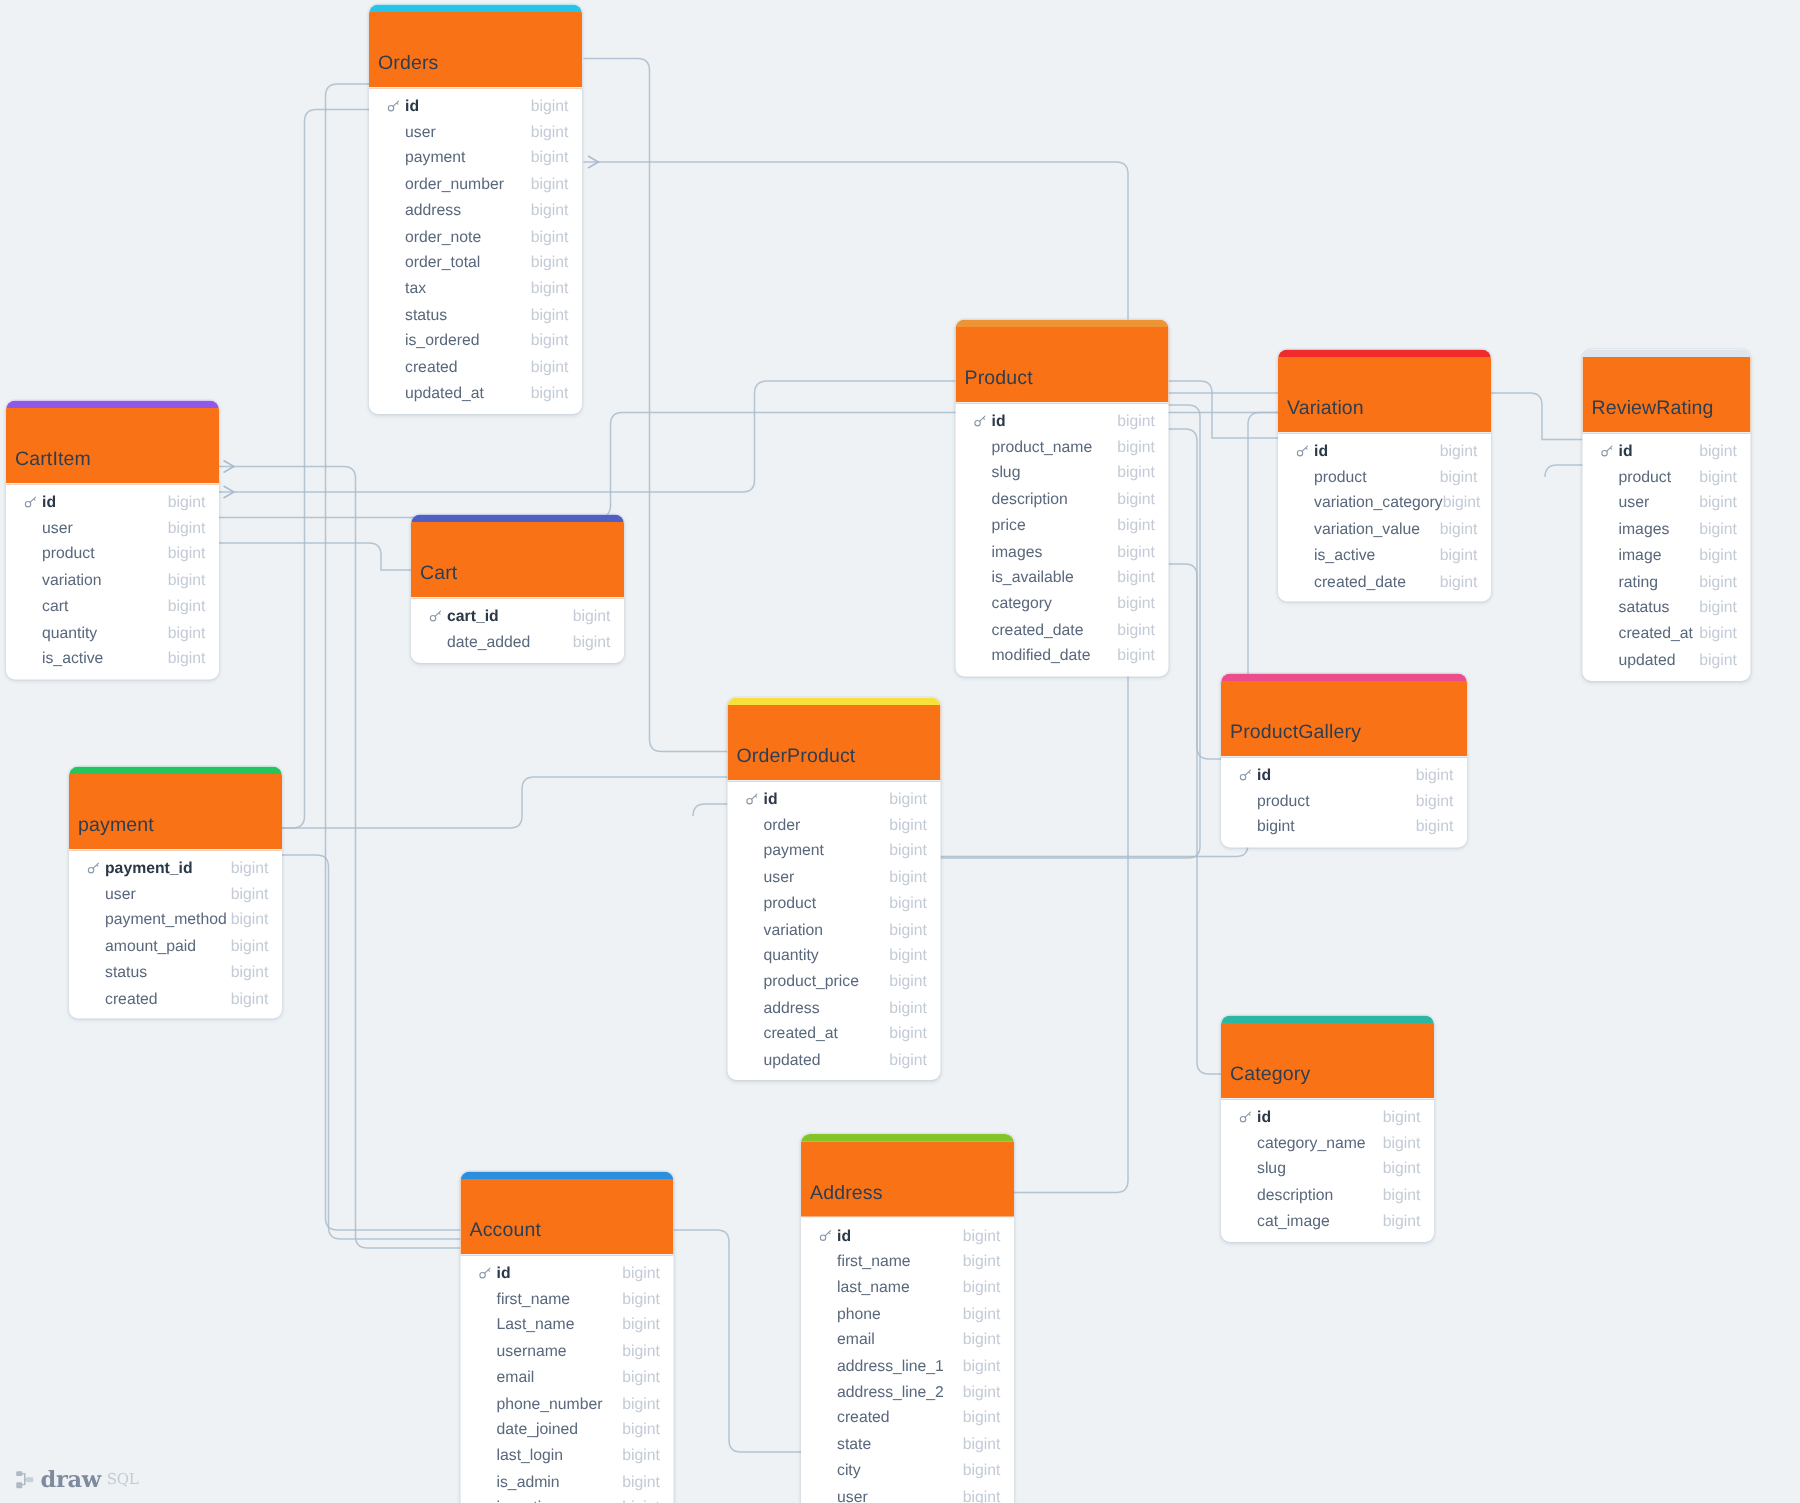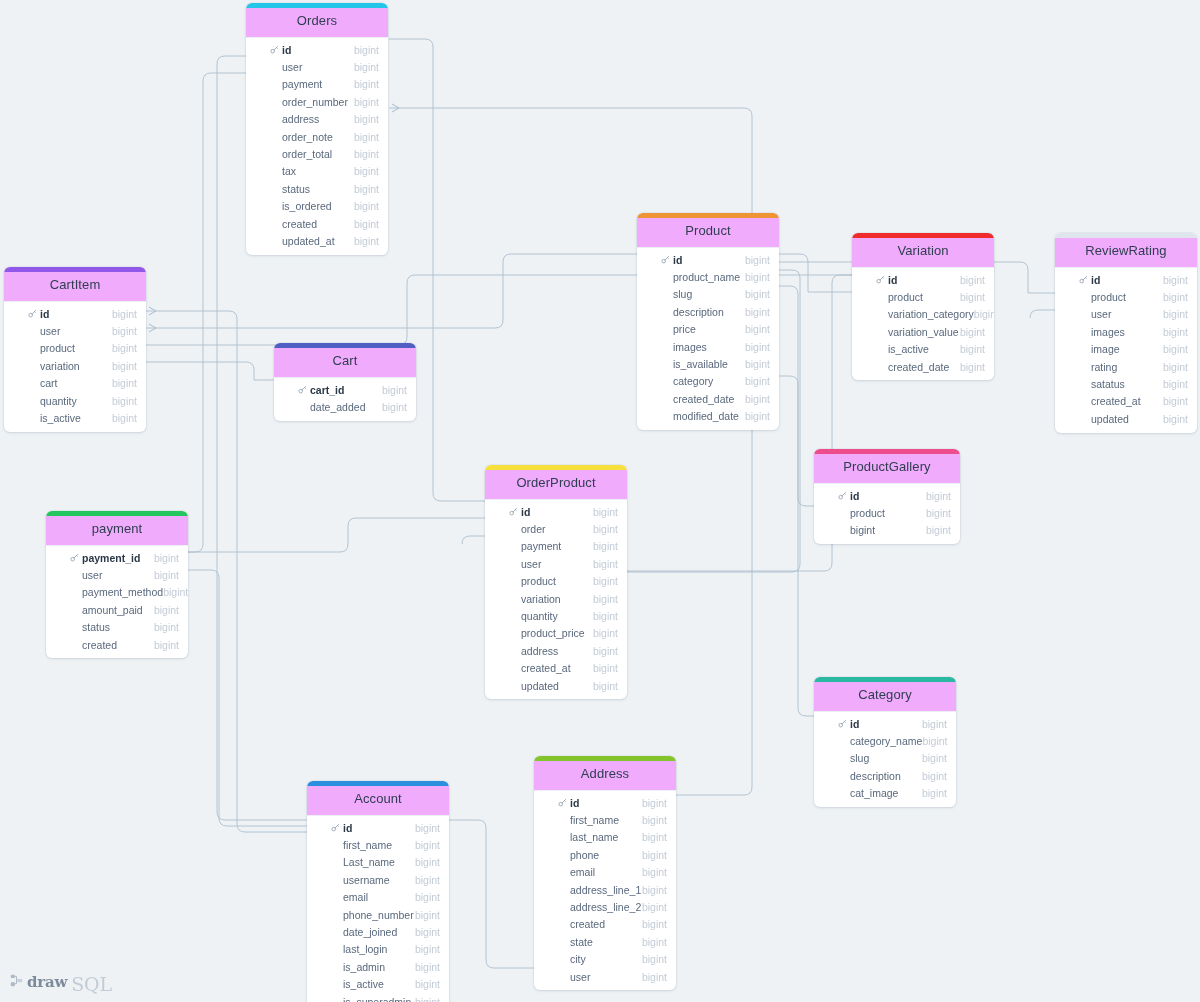--- a/index.html
+++ b/index.html
@@ -30,25 +30,25 @@
     box-shadow: 0 1px 3px rgba(40,60,90,0.13), 0 0 0 1px rgba(40,60,90,0.045);
     overflow: hidden;
     z-index: 5;
   }
   .accent {
     height: 5px;
     width: 100%;
     border-radius: 6px 6px 0 0;
   }
   .tbl-title {
-    text-align: center;
+    text-align: left;
     font-size: 13px;
     color: #2e3d4f;
-    padding: 5px 6px 9px 6px;
-    background: #f0abfc;
+    padding: 26px 6px 9px 6px;
+    background: #f97316;
     border-bottom: 1px solid #eceff3;
     letter-spacing: 0.1px;
   }
   .col-row {
     display: flex;
     align-items: center;
     justify-content: space-between;
     padding: 0 9px 0 8px;
     height: 17.4px;
     font-size: 10.5px;
@@ -64,40 +64,41 @@
   .col-row.pk .col-name { color: #2b3847; font-weight: bold; }
   .col-type { color: #c3cbd6; }
   .key-ico {
     width: 9px;
     height: 9px;
     display: inline-block;
     flex: 0 0 9px;
   }
   .key-ico svg { display: block; }
   .pad-left { padding-left: 12px; }
-  .rows { padding: 3px 0 5px 16px; }
+  .rows { padding: 3px 0 5px 4px; }
   #logo {
     position: absolute;
     left: 10px;
     bottom: 7px;
     display: flex;
+    align-items: center;
     gap: 4px;
     z-index: 6;
   }
   #logo .mark { width: 13px; height: 13px; opacity: .55; }
   .logo-draw {
     font-family: "DejaVu Serif", serif;
     font-weight: bold;
     font-size: 15px;
     color: #7d8b9c;
     letter-spacing: -0.2px;
   }
   .logo-sql {
     font-family: "DejaVu Serif", serif;
-    font-size: 19px;
+    font-size: 10px;
     color: #c3ccd6;
     letter-spacing: -0.2px;
   }
 </style>
 </head>
 <body>
 
 <div id="canvas">
 
   <svg id="edges" viewBox="0 0 1200 1002" xmlns="http://www.w3.org/2000/svg">
@@ -401,21 +402,21 @@
             <span class="col-type">bigint</span>
           </div>
           <div class="col-row">
             <div class="col-left pad-left">
               <span class="col-name">created_date</span>
             </div>
             <span class="col-type">bigint</span>
           </div>
         </div>
       </div>
-      <div class="table-card" style="left: 1055px; top: 233px; width: 142px;">
+      <div class="table-card" style="left: 1055px; top: 233px; width: 112px;">
         <div class="accent" style="background: rgb(223, 229, 236);"></div>
         <div class="tbl-title">ReviewRating</div>
         <div class="rows">
           <div class="col-row pk">
             <div class="col-left">
               <span class="key-ico">
                 <svg viewBox="0 0 12 12" width="9" height="9">
                   <circle cx="3.6" cy="8.2" r="2.4" fill="none" stroke="#8a98aa" stroke-width="1"></circle>
                   <path d="M5.4 6.6 L10.2 1.9 M8.6 3.4 L9.8 4.5" stroke="#8a98aa" stroke-width="1" fill="none" stroke-linecap="round"></path>
                 </svg>
@@ -593,21 +594,21 @@
             <span class="col-type">bigint</span>
           </div>
           <div class="col-row">
             <div class="col-left pad-left">
               <span class="col-name">created</span>
             </div>
             <span class="col-type">bigint</span>
           </div>
         </div>
       </div>
-      <div class="table-card" style="left: 814px; top: 449px; width: 146px;">
+      <div class="table-card" style="left: 814px; top: 449px; width: 164px;">
         <div class="accent" style="background: rgb(238, 77, 140);"></div>
         <div class="tbl-title">ProductGallery</div>
         <div class="rows">
           <div class="col-row pk">
             <div class="col-left">
               <span class="key-ico">
                 <svg viewBox="0 0 12 12" width="9" height="9">
                   <circle cx="3.6" cy="8.2" r="2.4" fill="none" stroke="#8a98aa" stroke-width="1"></circle>
                   <path d="M5.4 6.6 L10.2 1.9 M8.6 3.4 L9.8 4.5" stroke="#8a98aa" stroke-width="1" fill="none" stroke-linecap="round"></path>
                 </svg>

